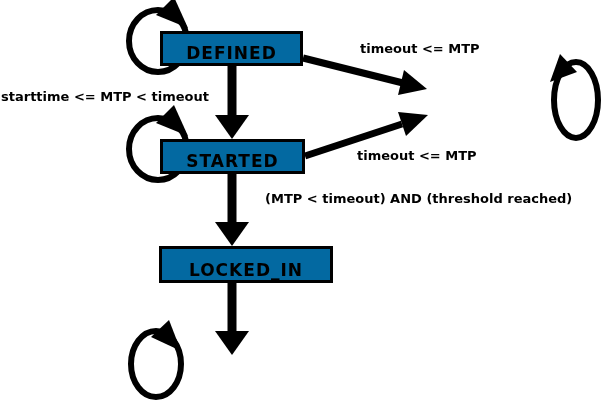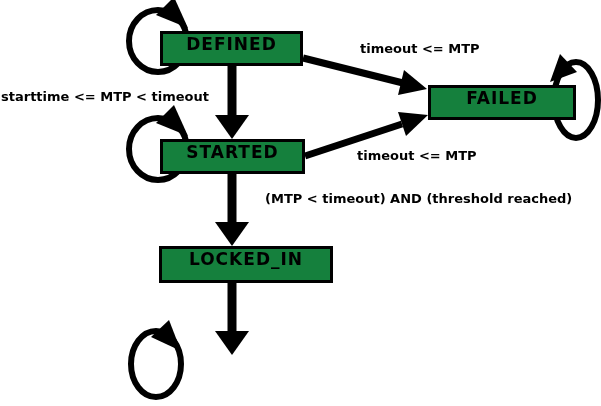--- a/index.html
+++ b/index.html
@@ -11,25 +11,25 @@
     overflow: hidden;
     font-family: "DejaVu Sans", "Liberation Sans", sans-serif;
   }
   .layer {
     position: absolute;
     left: 0; top: 0;
     width: 601px; height: 406px;
   }
   .state-box {
     position: absolute;
-    background: #15803d;
+    background: #0369a1;
     border: 3px solid #000000;
     box-sizing: border-box;
     display: flex;
-    align-items: flex-start;
+    align-items: flex-end;
     justify-content: center;
     font-weight: bold;
     font-size: 17px;
     letter-spacing: 1px;
     color: #000000;
     z-index: 2;
   }
   .edge-label {
     position: absolute;
     font-weight: bold;
@@ -55,23 +55,20 @@
   </svg>
 
   <div class="state-box" style="left:160px; top:31px;  width:143px; height:35px;">
     <span>DEFINED</span>
   </div>
 
   <div class="state-box" style="left:160px; top:139px; width:145px; height:35px;">
     <span>STARTED</span>
   </div>
 
-  <div class="state-box" style="left:428px; top:85px;  width:148px; height:35px;">
-    <span>FAILED</span>
-  </div>
 
   <div class="state-box" style="left:159px; top:246px; width:174px; height:37px;">
     <span>LOCKED_IN</span>
   </div>
 
 
   <div class="edge-label" style="left:360px; top:41px;">timeout &lt;= MTP</div>
 
   <div class="edge-label" style="left:1px; top:89px;">starttime &lt;= MTP &lt; timeout</div>
 

